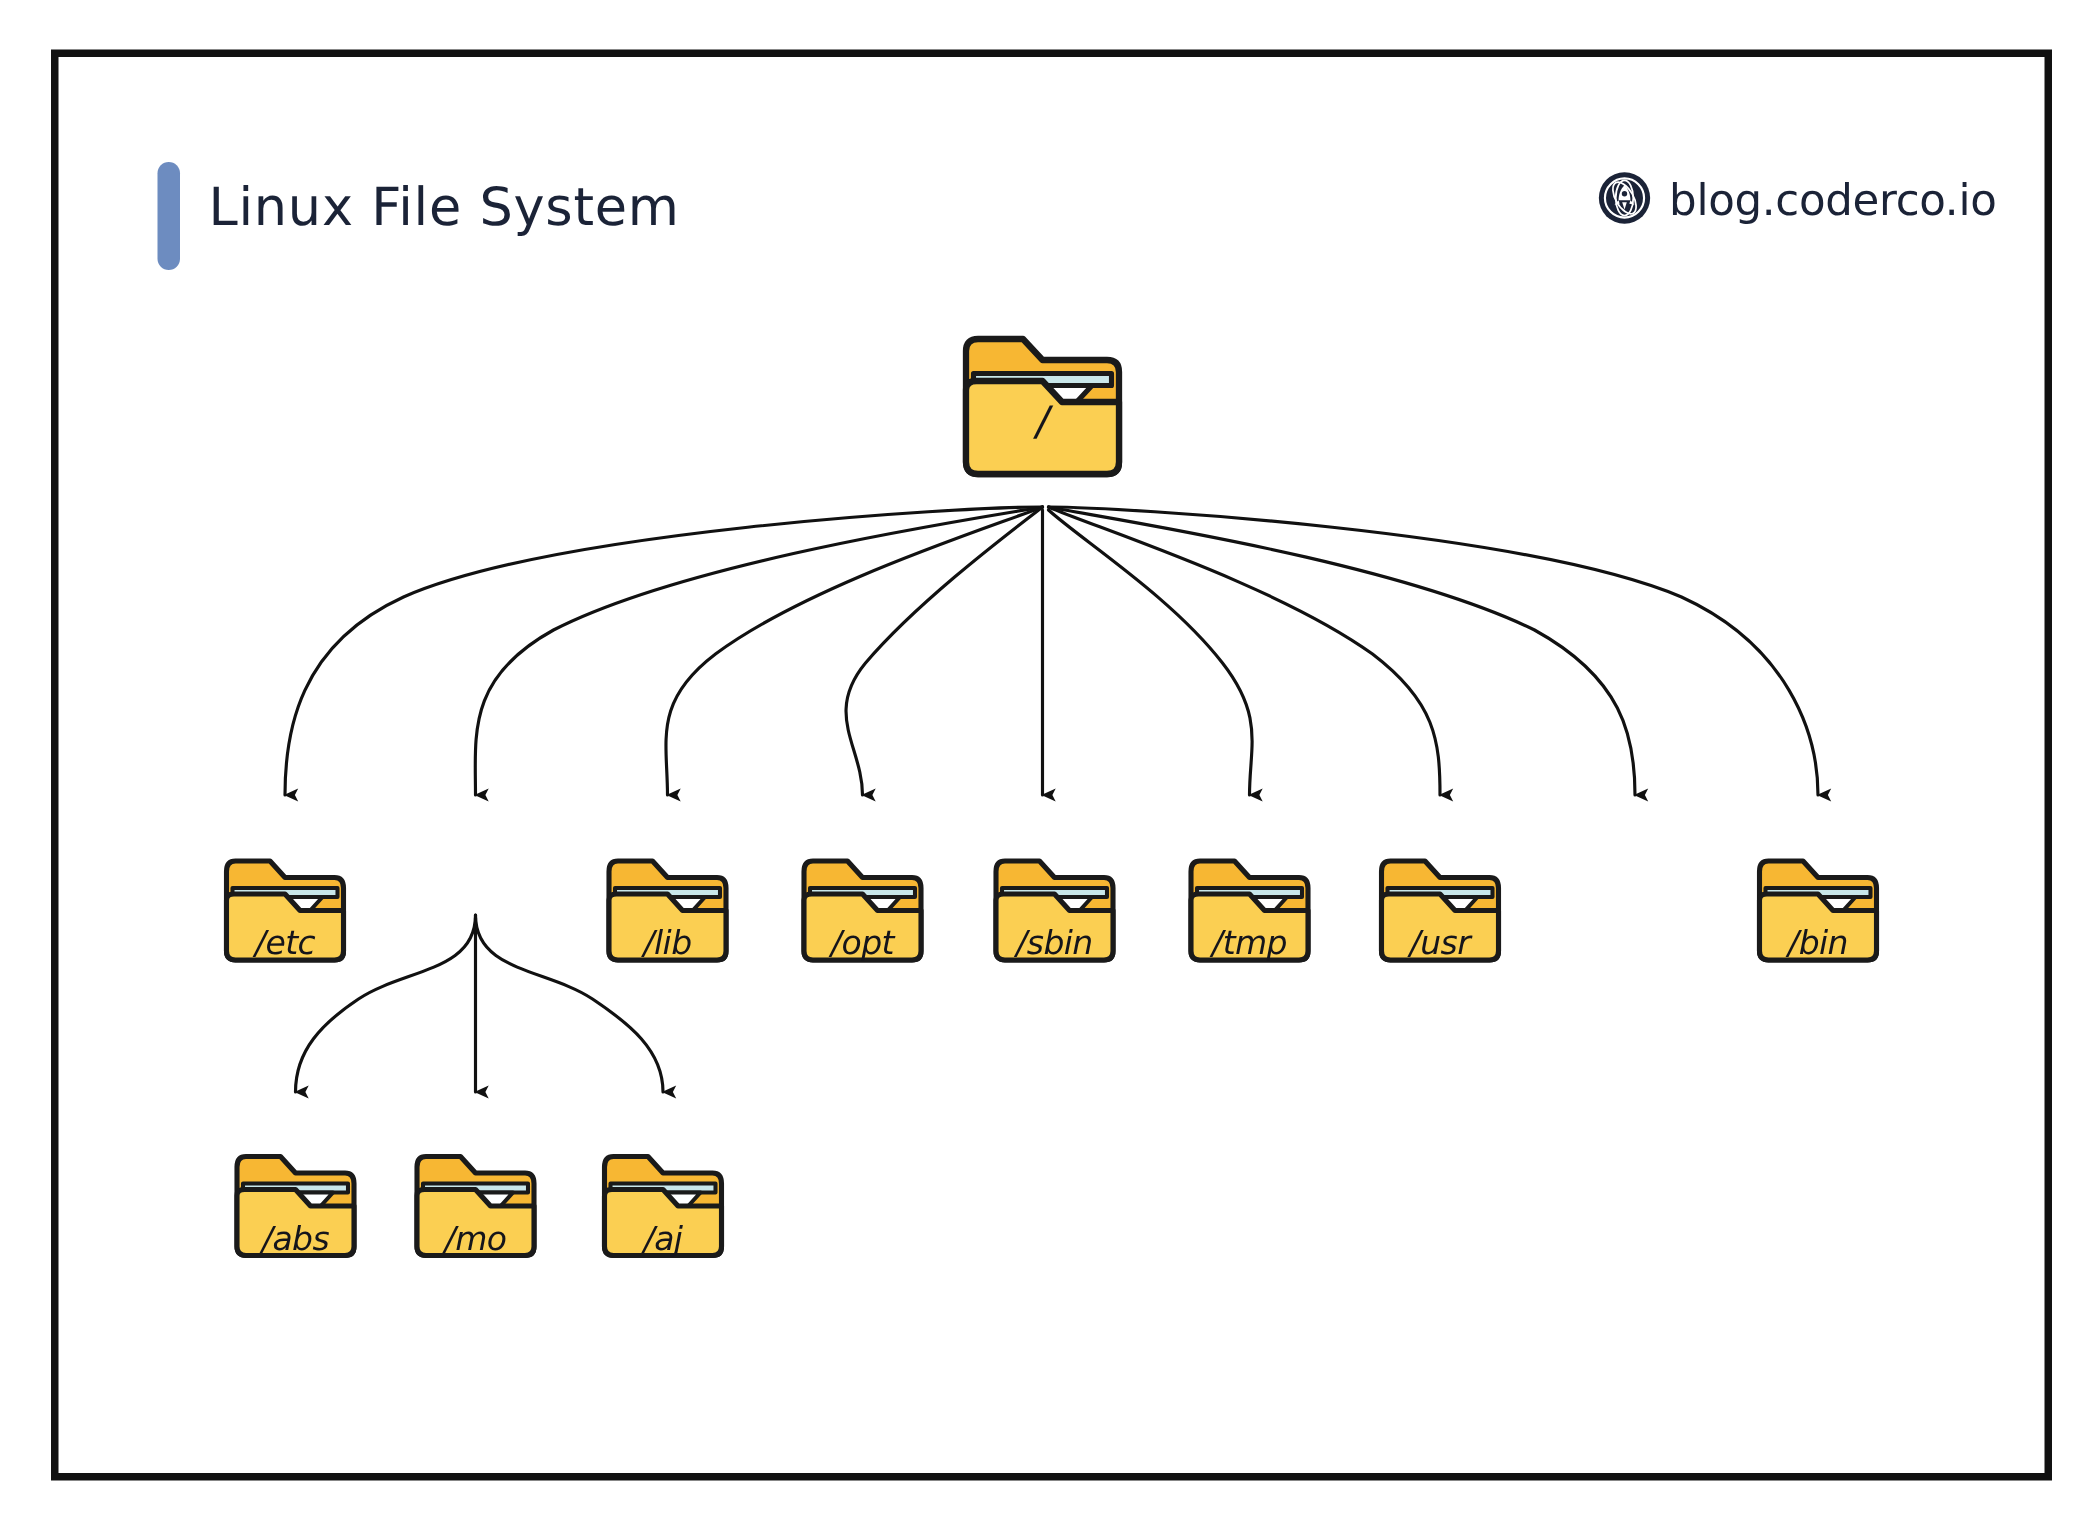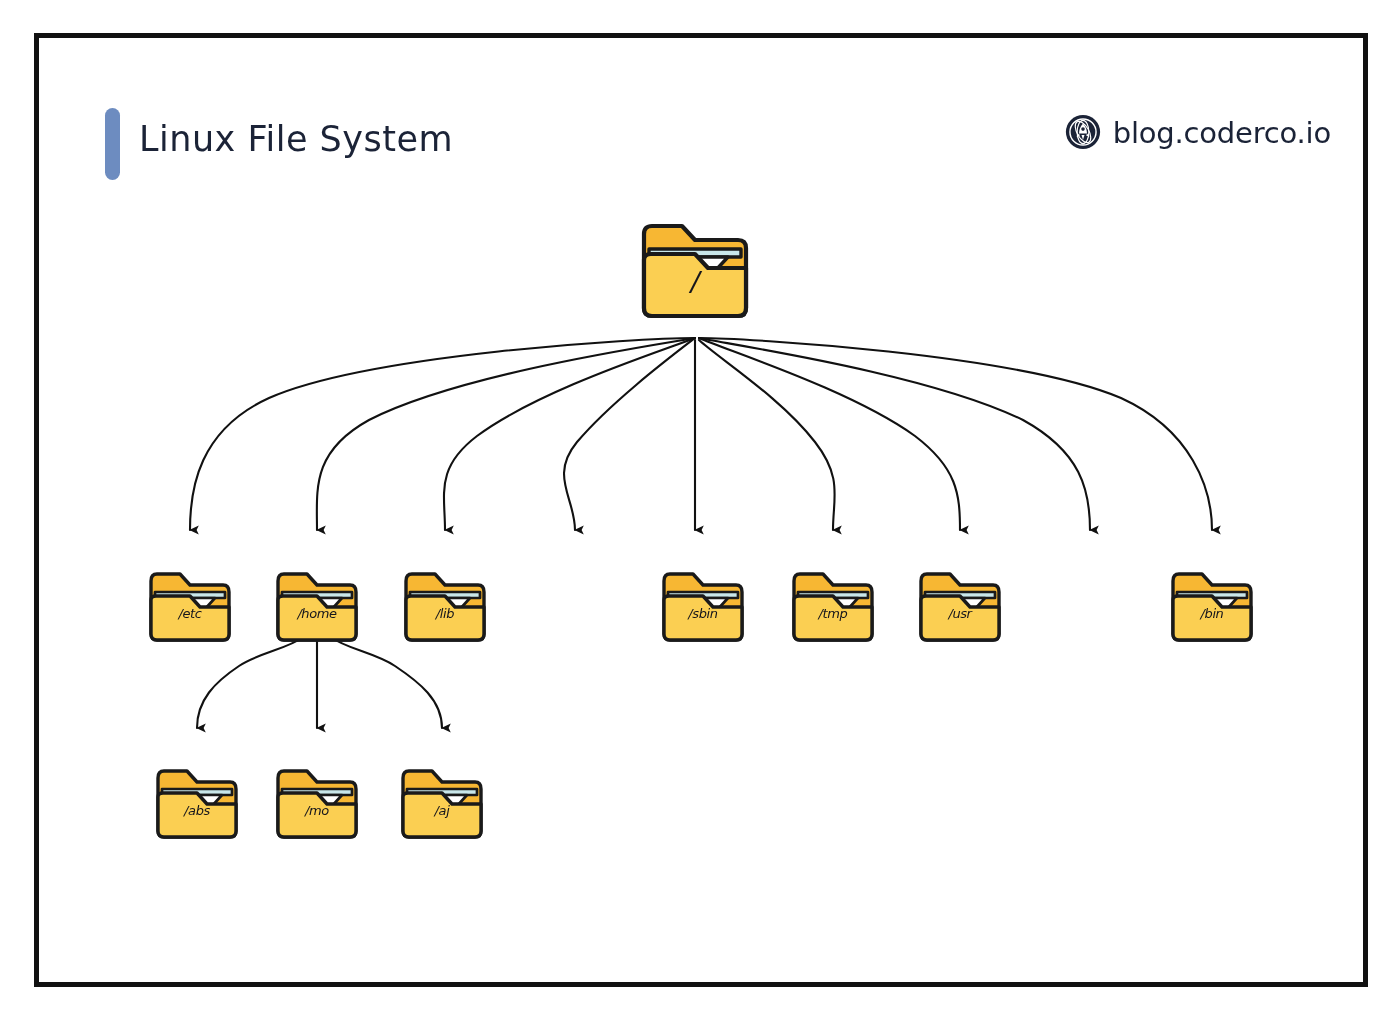--- a/index.html
+++ b/index.html
@@ -112,24 +112,24 @@
   .folder svg {
     display: block;
     width: 100%;
     height: 100%;
     overflow: visible;
   }
   .folder .flabel {
     position: absolute;
     left: 0;
     width: 100%;
-    top: 38px;
+    top: 49px;
     text-align: center;
     font-family: "DejaVu Sans", sans-serif;
-    font-size: 13px;
+    font-size: 22px;
     font-style: italic;
     color: #15151b;
     pointer-events: none;
     white-space: nowrap;
     letter-spacing: -0.4px;
   }
   .folder.root .flabel {
     top: 48px;
     font-size: 27px;
   }
@@ -197,40 +197,40 @@
     <div class="folder" style="left:107px;top:530px;">
       <svg viewBox="0 0 88 76">
         <path d="M5 13 Q5 6 11 6 L34 6 L44 17 L77 17 Q83 17 83 24 L83 66 Q83 72 77 72 L11 72 Q5 72 5 66 Z" fill="#f7b733" stroke="#1a1a1a" stroke-width="3.4" stroke-linejoin="round"></path>
         <path d="M9 24 L79 24 L79 30 L9 30 Z" fill="#c9e7ea" stroke="#1a1a1a" stroke-width="2.7" stroke-linejoin="round"></path>
         <path d="M10 30 L69 30 L59 41 L10 41 Z" fill="#ffffff" stroke="#1a1a1a" stroke-width="2.7" stroke-linejoin="round"></path>
         <path d="M5 32 Q5 28 10 28 L44 28 L54 39 L83 39 L83 66 Q83 72 77 72 L11 72 Q5 72 5 66 Z" fill="#fbcf52" stroke="#1a1a1a" stroke-width="3.4" stroke-linejoin="round"></path>
       </svg>
       <div class="flabel">/etc</div>
     </div>
 
-    <div class="folder" style="left:234px;top:530px;">
-      <svg viewBox="0 0 88 76">
-        <path d="M5 13 Q5 6 11 6 L34 6 L44 17 L77 17 Q83 17 83 24 L83 66 Q83 72 77 72 L11 72 Q5 72 5 66 Z" fill="#f7b733" stroke="#1a1a1a" stroke-width="3.4" stroke-linejoin="round"></path>
-        <path d="M9 24 L79 24 L79 30 L9 30 Z" fill="#c9e7ea" stroke="#1a1a1a" stroke-width="2.7" stroke-linejoin="round"></path>
-        <path d="M10 30 L69 30 L59 41 L10 41 Z" fill="#ffffff" stroke="#1a1a1a" stroke-width="2.7" stroke-linejoin="round"></path>
-        <path d="M5 32 Q5 28 10 28 L44 28 L54 39 L83 39 L83 66 Q83 72 77 72 L11 72 Q5 72 5 66 Z" fill="#fbcf52" stroke="#1a1a1a" stroke-width="3.4" stroke-linejoin="round"></path>
-      </svg>
-      <div class="flabel">/home</div>
-    </div>
 
     <div class="folder" style="left:362px;top:530px;">
       <svg viewBox="0 0 88 76">
         <path d="M5 13 Q5 6 11 6 L34 6 L44 17 L77 17 Q83 17 83 24 L83 66 Q83 72 77 72 L11 72 Q5 72 5 66 Z" fill="#f7b733" stroke="#1a1a1a" stroke-width="3.4" stroke-linejoin="round"></path>
         <path d="M9 24 L79 24 L79 30 L9 30 Z" fill="#c9e7ea" stroke="#1a1a1a" stroke-width="2.7" stroke-linejoin="round"></path>
         <path d="M10 30 L69 30 L59 41 L10 41 Z" fill="#ffffff" stroke="#1a1a1a" stroke-width="2.7" stroke-linejoin="round"></path>
         <path d="M5 32 Q5 28 10 28 L44 28 L54 39 L83 39 L83 66 Q83 72 77 72 L11 72 Q5 72 5 66 Z" fill="#fbcf52" stroke="#1a1a1a" stroke-width="3.4" stroke-linejoin="round"></path>
       </svg>
       <div class="flabel">/lib</div>
     </div>
 
+    <div class="folder" style="left:492px;top:530px;">
+      <svg viewBox="0 0 88 76">
+        <path d="M5 13 Q5 6 11 6 L34 6 L44 17 L77 17 Q83 17 83 24 L83 66 Q83 72 77 72 L11 72 Q5 72 5 66 Z" fill="#f7b733" stroke="#1a1a1a" stroke-width="3.4" stroke-linejoin="round"></path>
+        <path d="M9 24 L79 24 L79 30 L9 30 Z" fill="#c9e7ea" stroke="#1a1a1a" stroke-width="2.7" stroke-linejoin="round"></path>
+        <path d="M10 30 L69 30 L59 41 L10 41 Z" fill="#ffffff" stroke="#1a1a1a" stroke-width="2.7" stroke-linejoin="round"></path>
+        <path d="M5 32 Q5 28 10 28 L44 28 L54 39 L83 39 L83 66 Q83 72 77 72 L11 72 Q5 72 5 66 Z" fill="#fbcf52" stroke="#1a1a1a" stroke-width="3.4" stroke-linejoin="round"></path>
+      </svg>
+      <div class="flabel">/opt</div>
+    </div>
 
     <div class="folder" style="left:620px;top:530px;">
       <svg viewBox="0 0 88 76">
         <path d="M5 13 Q5 6 11 6 L34 6 L44 17 L77 17 Q83 17 83 24 L83 66 Q83 72 77 72 L11 72 Q5 72 5 66 Z" fill="#f7b733" stroke="#1a1a1a" stroke-width="3.4" stroke-linejoin="round"></path>
         <path d="M9 24 L79 24 L79 30 L9 30 Z" fill="#c9e7ea" stroke="#1a1a1a" stroke-width="2.7" stroke-linejoin="round"></path>
         <path d="M10 30 L69 30 L59 41 L10 41 Z" fill="#ffffff" stroke="#1a1a1a" stroke-width="2.7" stroke-linejoin="round"></path>
         <path d="M5 32 Q5 28 10 28 L44 28 L54 39 L83 39 L83 66 Q83 72 77 72 L11 72 Q5 72 5 66 Z" fill="#fbcf52" stroke="#1a1a1a" stroke-width="3.4" stroke-linejoin="round"></path>
       </svg>
       <div class="flabel">/sbin</div>
     </div>

